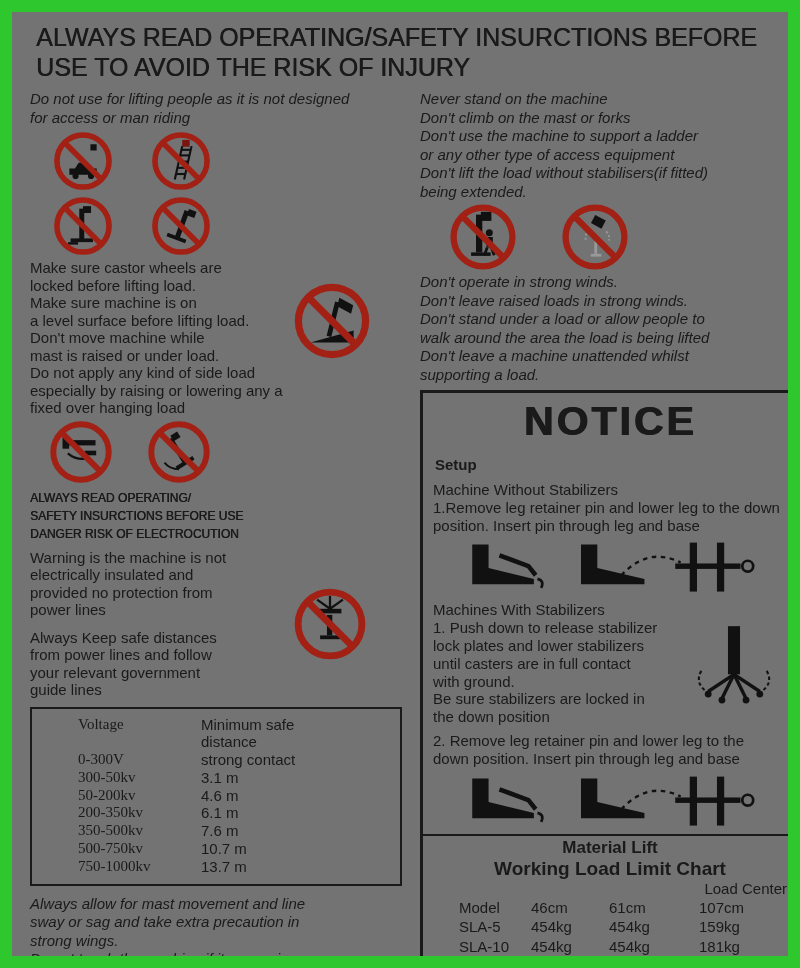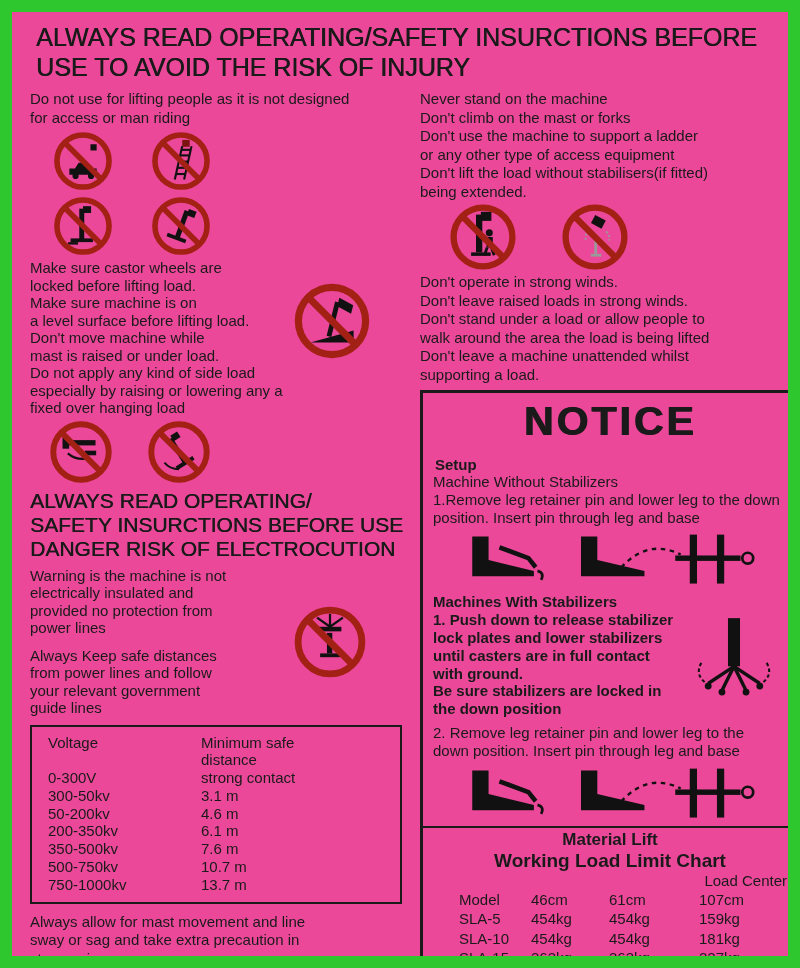--- a/index.html
+++ b/index.html
@@ -1,52 +1,52 @@
 <!DOCTYPE html>
 <html><head>
 <meta charset="utf-8">
 <style>
   * { margin:0; padding:0; box-sizing:border-box; }
   html,body { width:800px; }
   body { font-family:"Liberation Sans", sans-serif; color:#1a1a1a; background:#fff; }
-  .page { width:800px; height:968px; border:12px solid #2ec72e; background:#ec4899; overflow:hidden; padding:6px 12px 0 12px; }
+  .page { width:800px; height:968px; border:12px solid #2ec72e; background:#737373; overflow:hidden; padding:6px 12px 0 12px; }
   .title { font-size:25px; line-height:1.2; font-weight:normal; text-shadow:.6px 0 0 currentColor; margin:4px 0 8px 12px; width:724px; letter-spacing:0; }
   .columns { display:flex; gap:10px; }
   .col-left { width:386px; flex:none; padding-left:6px; }
   .col-right { width:380px; flex:none; }
   .pre { white-space:pre-line; }
   .body-text { font-size:15px; line-height:17.5px; }
-  .tall { line-height:18.5px; }
+  .tall { line-height:18.5px;font-style:italic; }
   
   svg.prohib { display:block; }
   
   .icon-grid { display:grid; grid-template-columns:62px 62px; gap:3px 36px; margin:3px 0 2px 22px; }
   .castor-row { display:flex; margin-top:2px; }
   .castor-row .txt { width:262px; }
   .castor-row .sideicon { margin-top:22px; }
   .pair-row { display:flex; gap:32px; margin:2px 0 2px 18px; align-items:flex-start; }
-  .caps-head { font-size:21px; line-height:24px; text-shadow:.5px 0 0 currentColor; margin:4px 0 6px 0; }
+  .caps-head { font-size:12px; line-height:18px; text-shadow:.5px 0 0 currentColor; margin:4px 0 6px 0; }
   .warn-row { display:flex; align-items:center; }
   .warn-row .txt { width:262px; display:flex; flex-direction:column; gap:10px; }
   .vtable { border:2.5px solid #1a1a1a; width:372px; margin-top:8px; border-collapse:collapse; font-size:15px; line-height:17.8px; }
   .vtable td { padding:0; vertical-align:top; }
-  .vtable td.c1 { padding-left:16px; width:170px; }
+  .vtable td.c1 { padding-left:46px; width:170px;font-family:Liberation Serif, serif; }
   .vtable td.c2 { width:auto; }
   .vtable tr.hd td { padding-top:7px; }
   .vtable tr.last td { padding-bottom:8px; }
   .footer-block { margin-top:9px; }
   
   .right-pair { display:flex; gap:42px; margin:1px 0 1px 28px; }
   .notice-box { border:3px solid #1a1a1a; margin-top:6px; height:586px; padding:2px 10px 0 10px; overflow:hidden; }
   .notice-title { text-align:center; font-size:41px; font-weight:bold; letter-spacing:3px; text-shadow:1.2px 0 0 currentColor; line-height:52px; }
-  .setup-label { font-size:15px; font-weight:bold; margin:9px 0 0 2px; }
+  .setup-label { font-size:15px; font-weight:bold; margin:9px 0 8px 2px; }
   .nb-text { font-size:15px; line-height:17.8px; }
   .leg-diagram { display:block; margin:5px auto 2px auto; }
   .stab-row { display:flex; align-items:center; margin-top:4px; }
-  .stab-row .txt { width:258px;font-weight:bold; }
+  .stab-row .txt { width:258px; }
   .step2 { margin-top:6px; }
   .notice-rule { border-top:2px solid #1a1a1a; margin:3px -10px 2px -10px; }
   .chart-t1 { text-align:center; font-size:17px; font-weight:bold; line-height:20px; }
   .chart-t2 { text-align:center; font-size:19px; font-weight:bold; line-height:22px; }
   .chart-sub { text-align:right; font-size:15px; line-height:17px; }
   .ltable { margin:1px auto 0 auto; border-collapse:collapse; font-size:15px; line-height:19.5px; }
   .ltable td { padding:0 0 0 0; text-align:left; }
   .ltable td.m { width:72px; }
   .ltable td.a { width:78px; }
   .ltable td.b { width:90px; }

